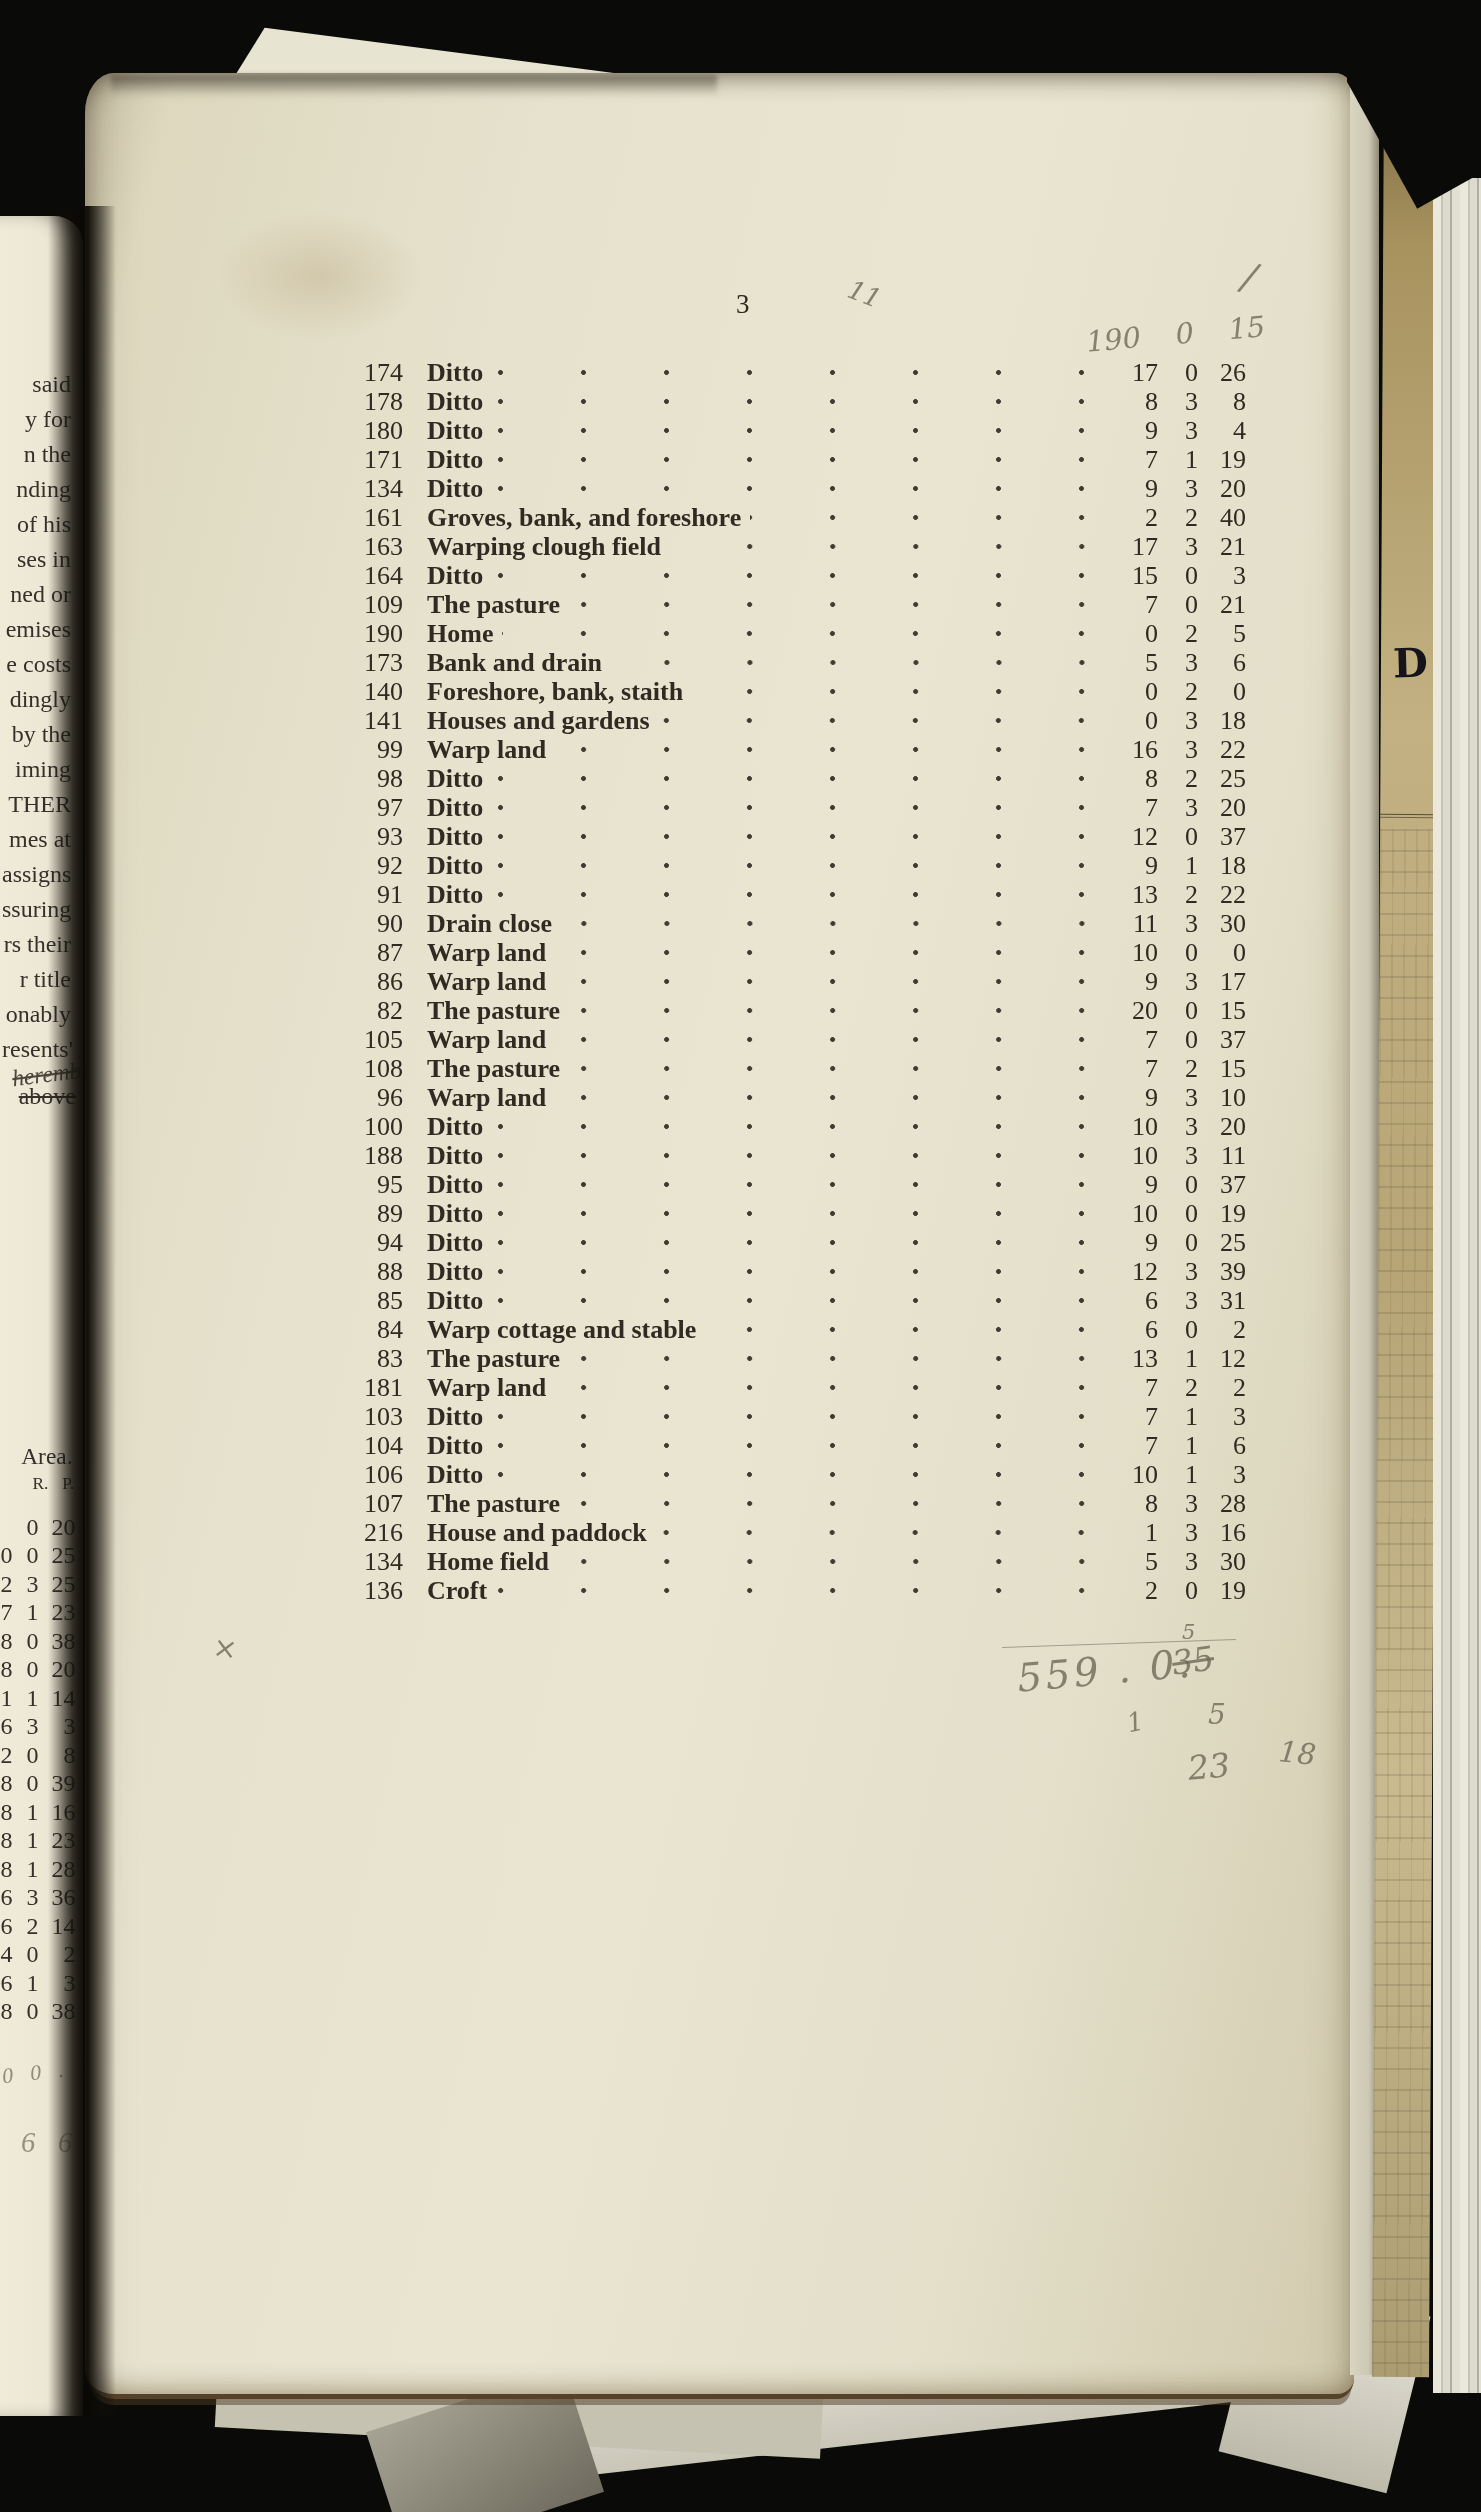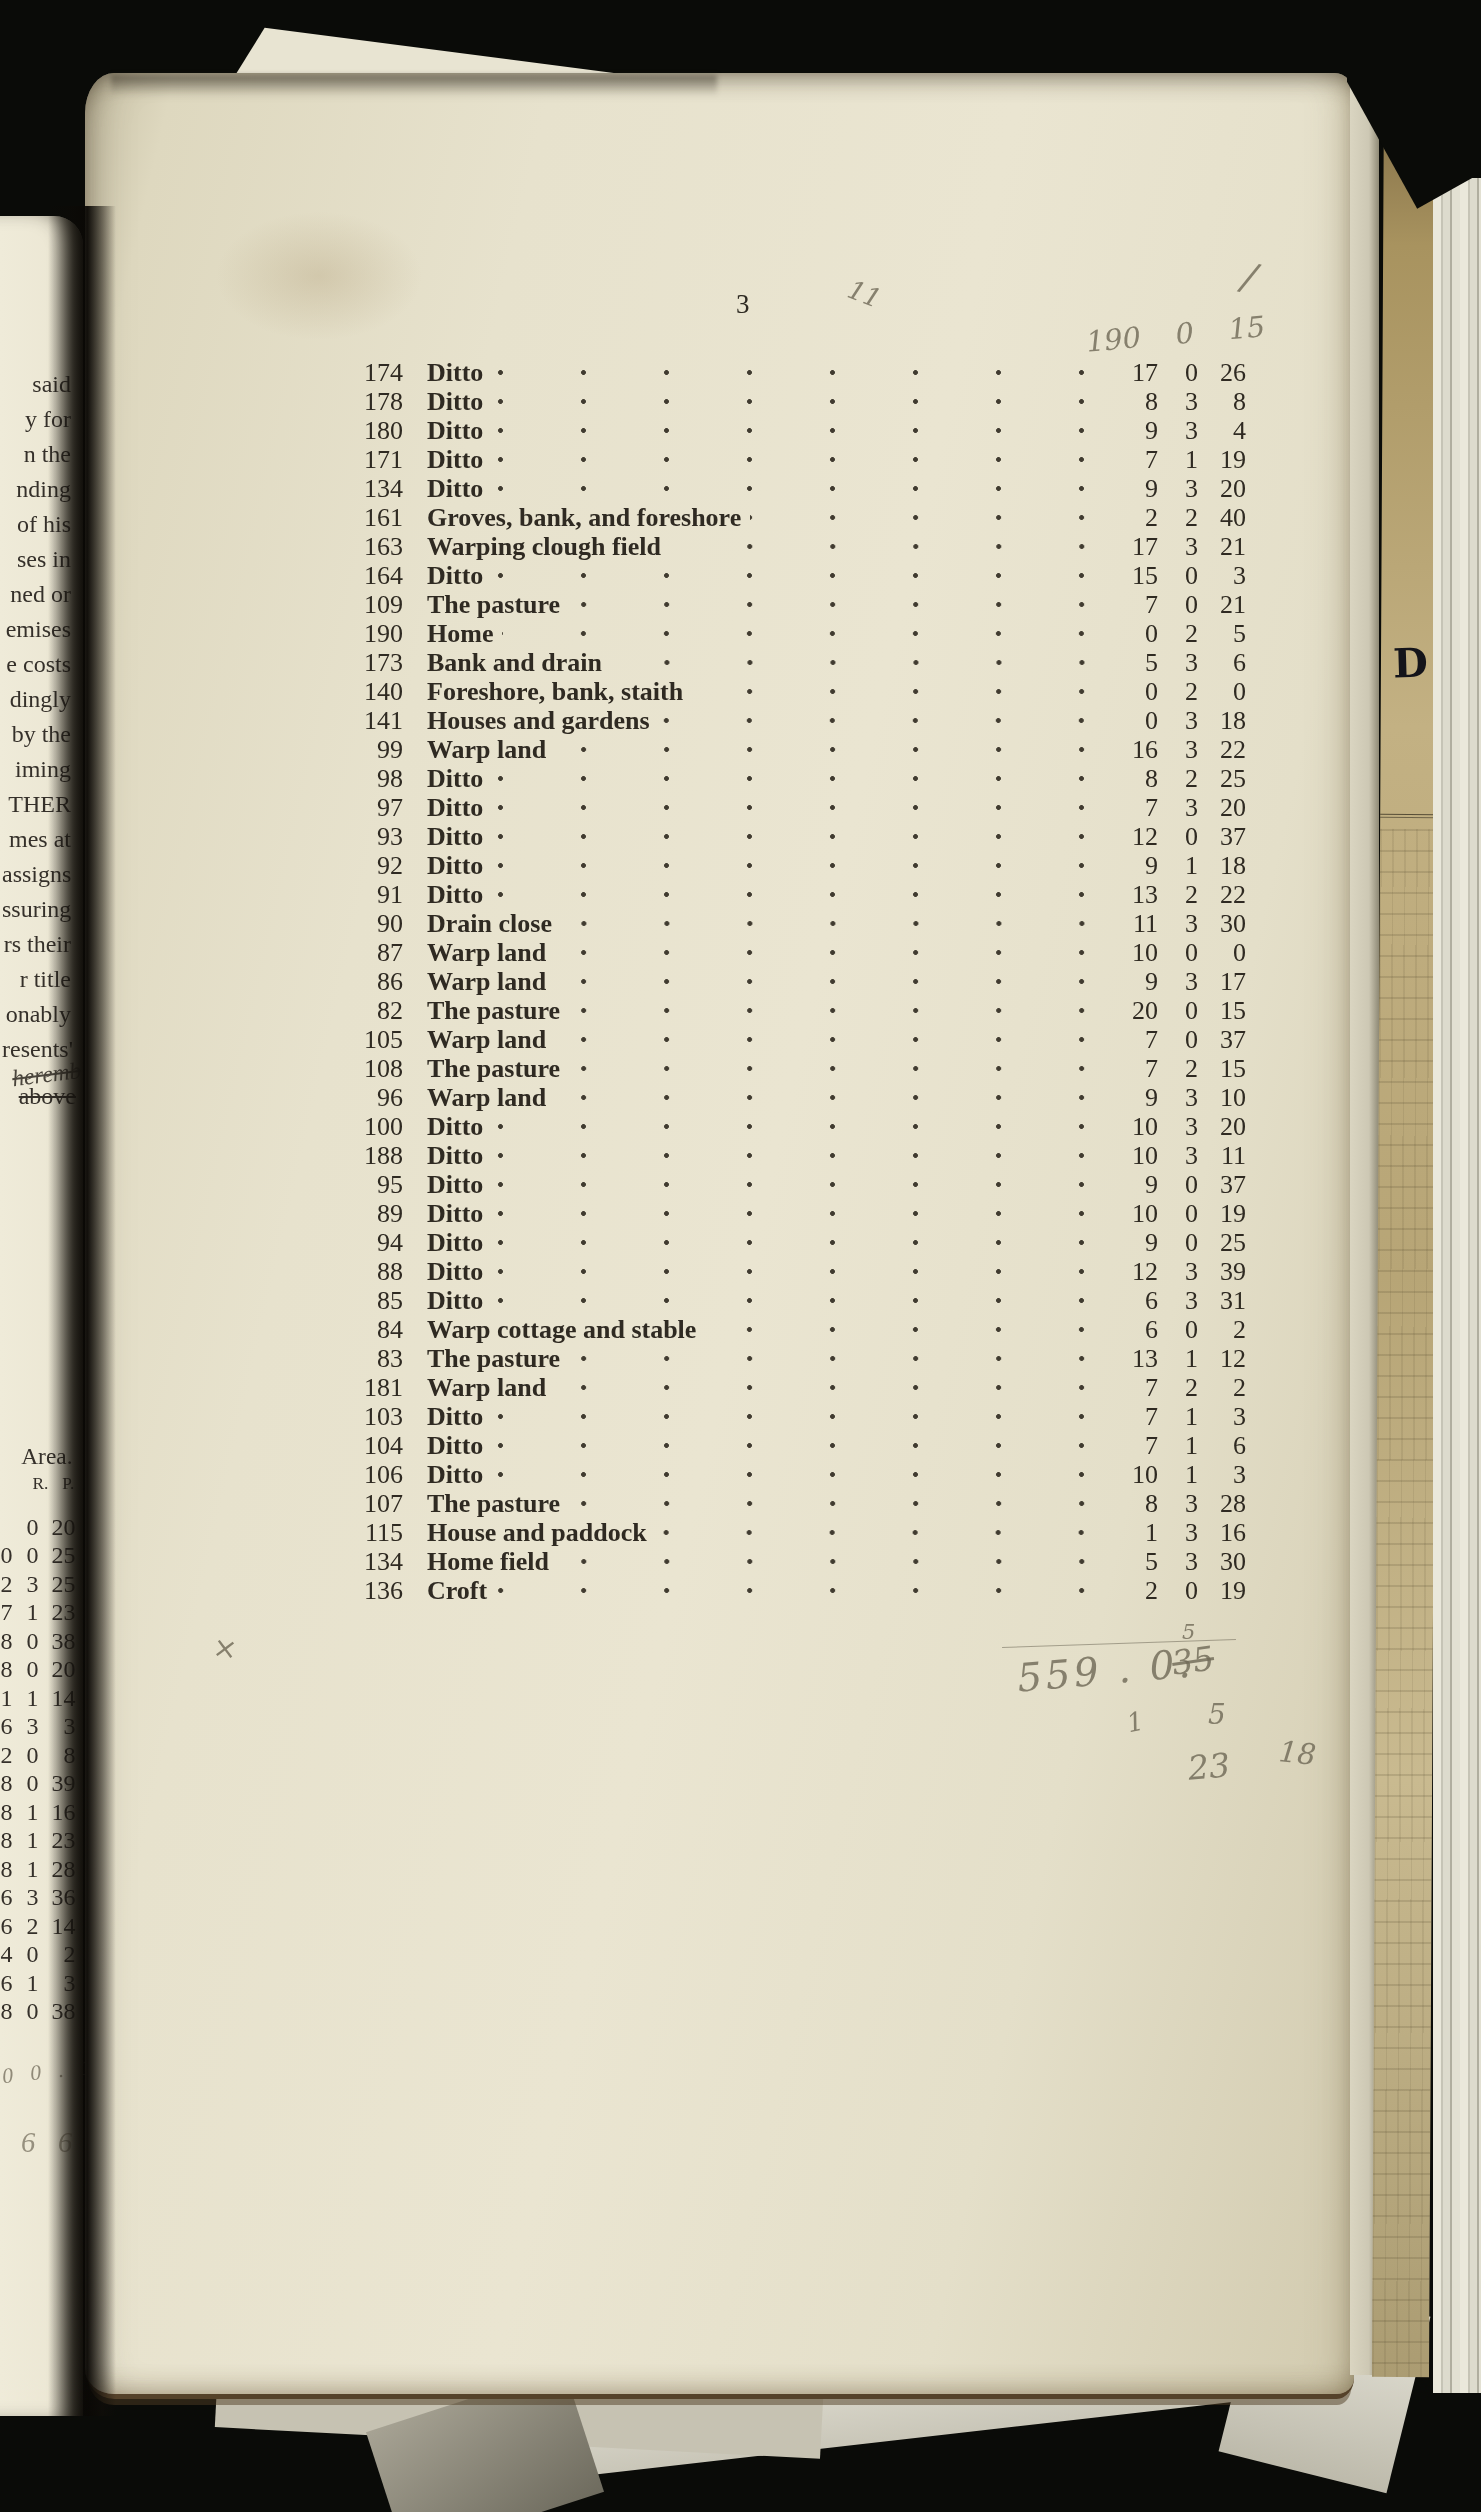--- a/index.html
+++ b/index.html
@@ -659,21 +659,21 @@
   <div class="trow" data-name="table-row">
     <span class="tno" data-name="parcel-number">107</span>
     <span class="tdesc" data-name="parcel-description">The pasture</span>
     <span class="tleader" data-name="dot-leader"></span>
     <span class="tca" data-name="acres-value">8</span>
     <span class="tcr" data-name="roods-value">3</span>
     <span class="tcp" data-name="perches-value">28</span>
   </div>
 
   <div class="trow" data-name="table-row">
-    <span class="tno" data-name="parcel-number">115</span>
+    <span class="tno" data-name="parcel-number">216</span>
     <span class="tdesc" data-name="parcel-description">House and paddock</span>
     <span class="tleader" data-name="dot-leader"></span>
     <span class="tca" data-name="acres-value">1</span>
     <span class="tcr" data-name="roods-value">3</span>
     <span class="tcp" data-name="perches-value">16</span>
   </div>
 
   <div class="trow" data-name="table-row">
     <span class="tno" data-name="parcel-number">134</span>
     <span class="tdesc" data-name="parcel-description">Home field</span>

